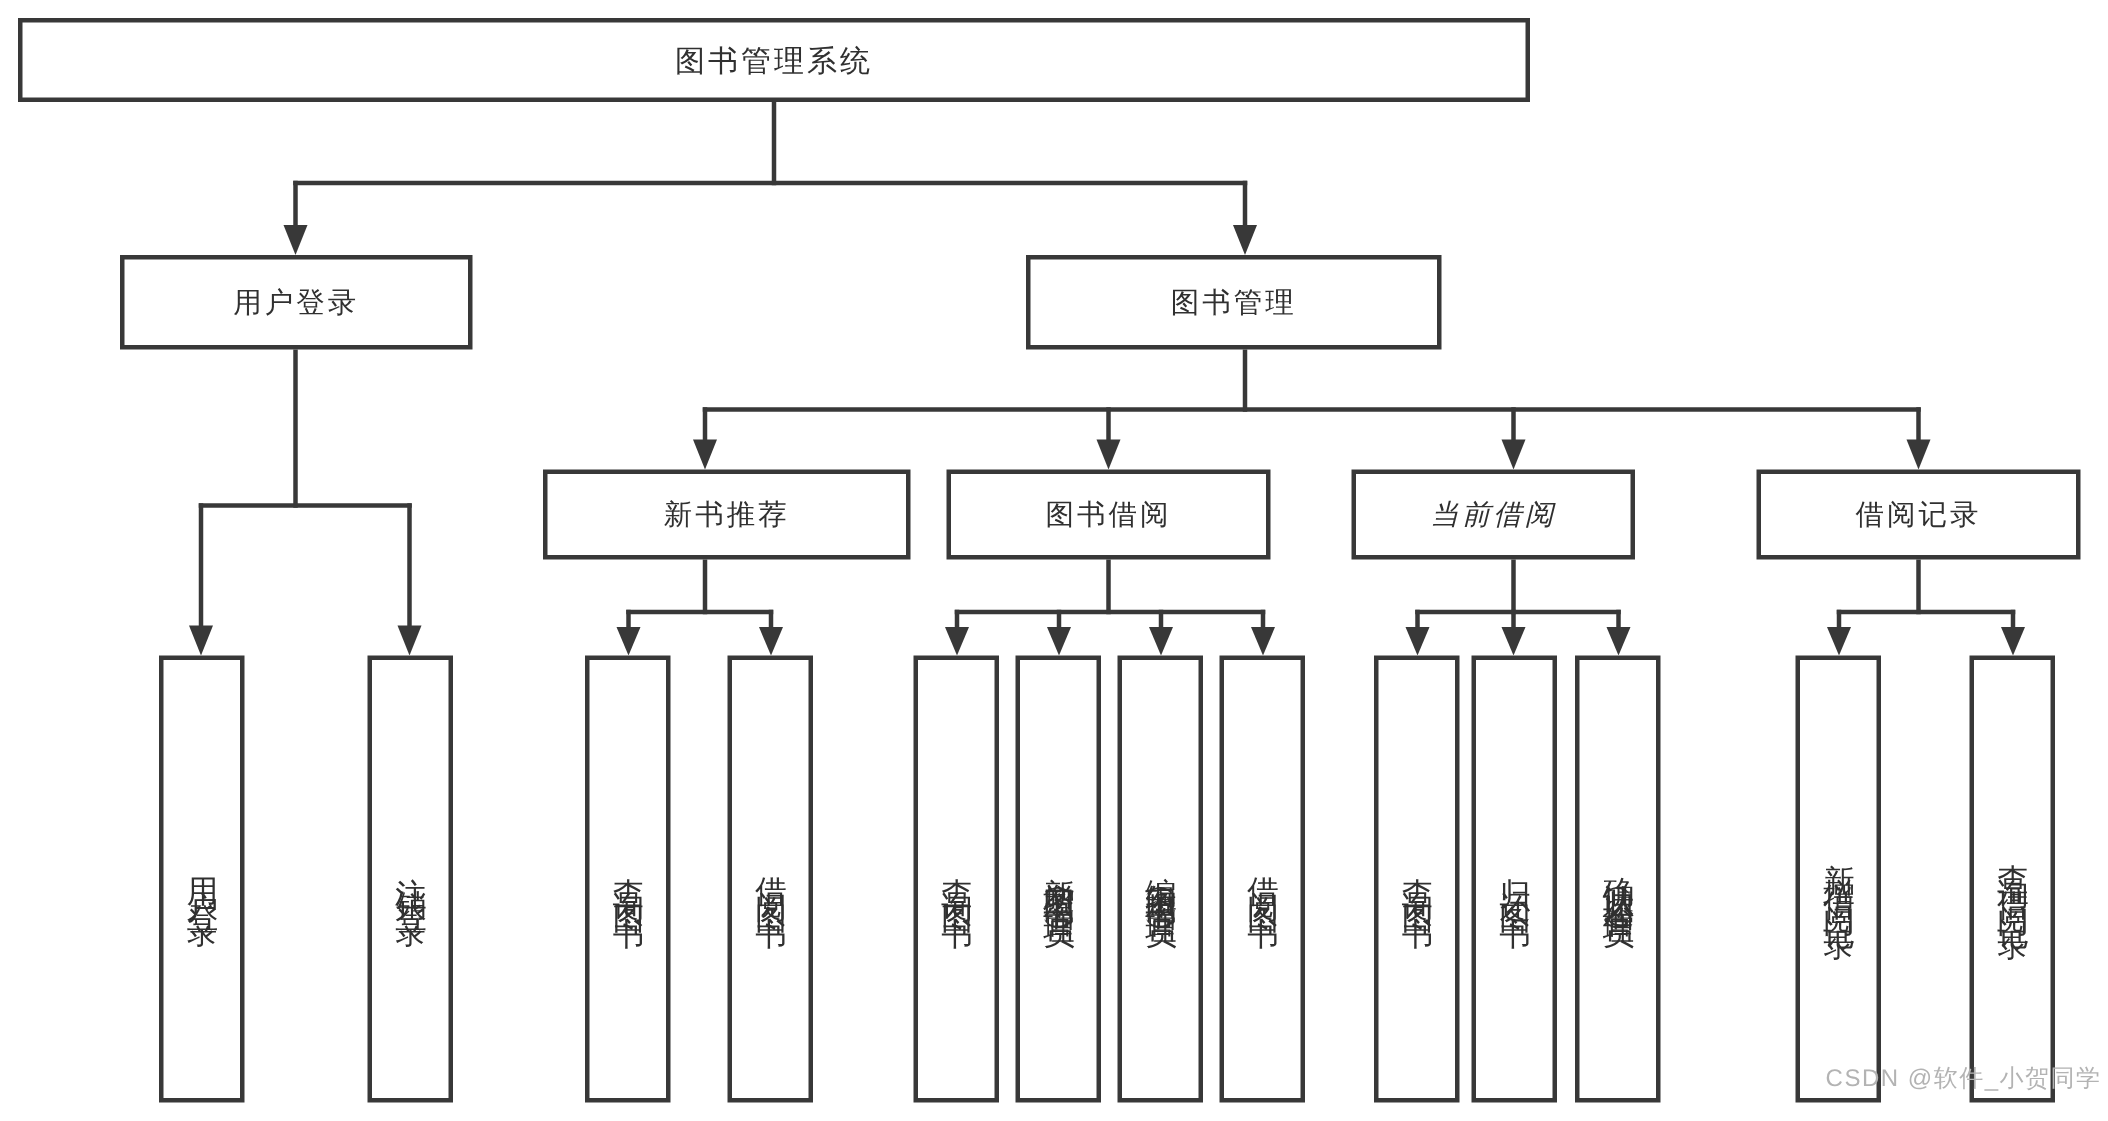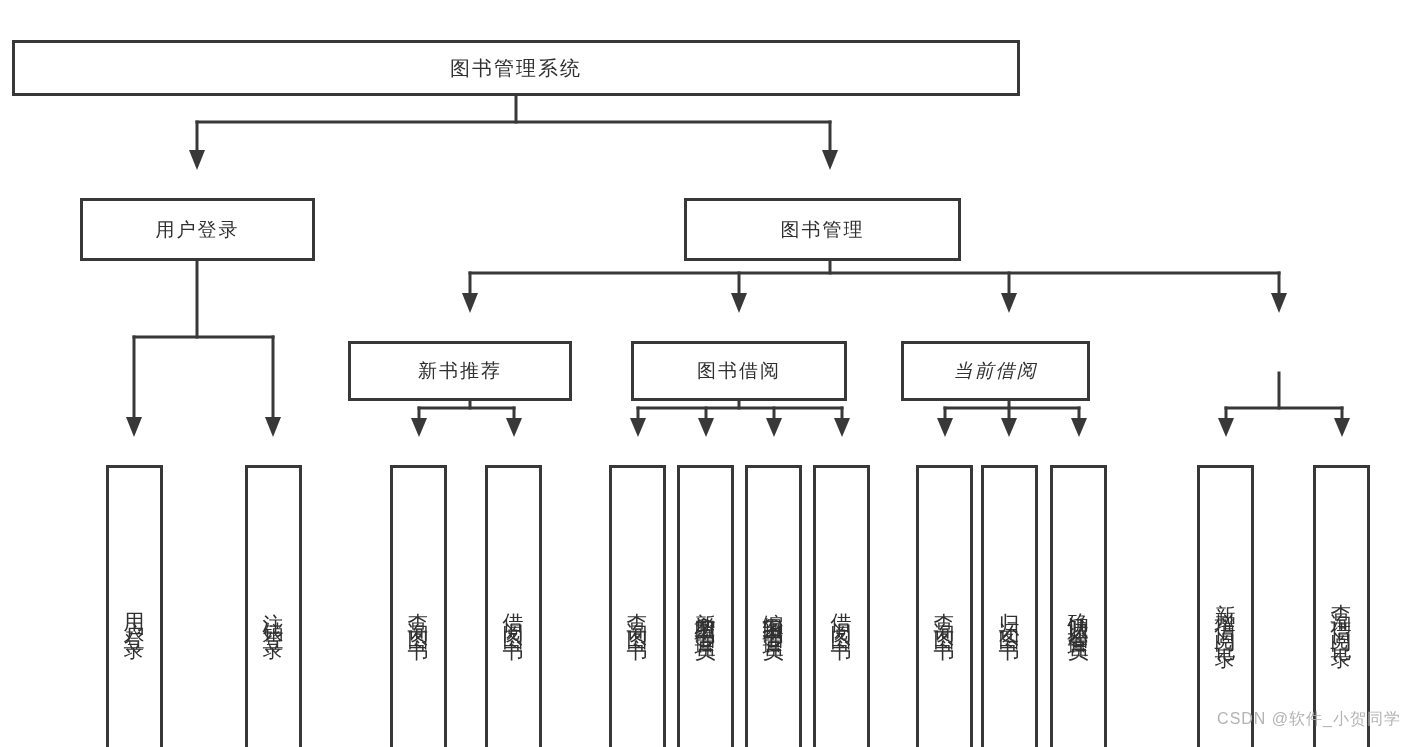--- a/index.html
+++ b/index.html
@@ -37,21 +37,20 @@
   }
   .box {
     position: absolute;
     background: #ffffff;
     border: 3px solid var(--line);
     display: flex;
     align-items: center;
     justify-content: center;
     color: var(--text);
     z-index: 2;
-    margin-top: 28px;
   }
   .h-label {
     font-size: 19px;
     letter-spacing: 2px;
     white-space: nowrap;
     color: var(--text);
   }
   .root-box .h-label { font-size: 20px; }
   .leaf {
     top: 437px;
@@ -164,29 +163,32 @@
     <span class="h-label">图书管理系统</span>
   </div>
 
   <div class="box" style="left:80px; top:170px; width:235px; height:63px;">
     <span class="h-label">用户登录</span>
   </div>
   <div class="box" style="left:684px; top:170px; width:277px; height:63px;">
     <span class="h-label">图书管理</span>
   </div>
 
-  <div class="box" style="left:348px; top:313px; width:224px; height:60px;">
+  <div class="box" style="left:362px; top:313px; width:245px; height:60px;">
     <span class="h-label">新书推荐</span>
   </div>
   <div class="box" style="left:631px; top:313px; width:216px; height:60px;text-align:center;">
     <span class="h-label">图书借阅</span>
   </div>
   <div class="box" style="left:901px; top:313px; width:189px; height:60px;font-style:italic;">
     <span class="h-label">当前借阅</span>
   </div>
+  <div class="box" style="left:1171px; top:313px; width:216px; height:60px;">
+    <span class="h-label">借阅记录</span>
+  </div>
 
   <div class="box leaf" style="left:106px;">
     <span class="v-label">用户登录</span>
   </div>
   <div class="box leaf" style="left:245px;">
     <span class="v-label">注销登录</span>
   </div>
 
   <div class="box leaf" style="left:390px;">
     <span class="v-label">查询图书</span>

